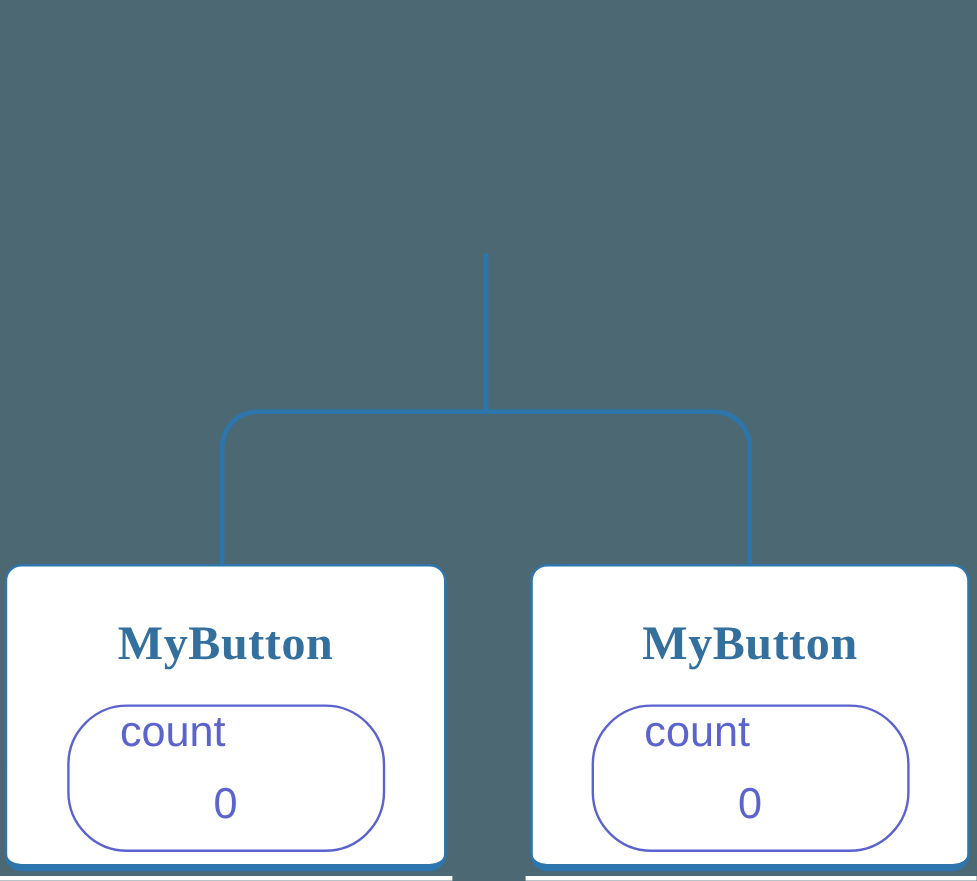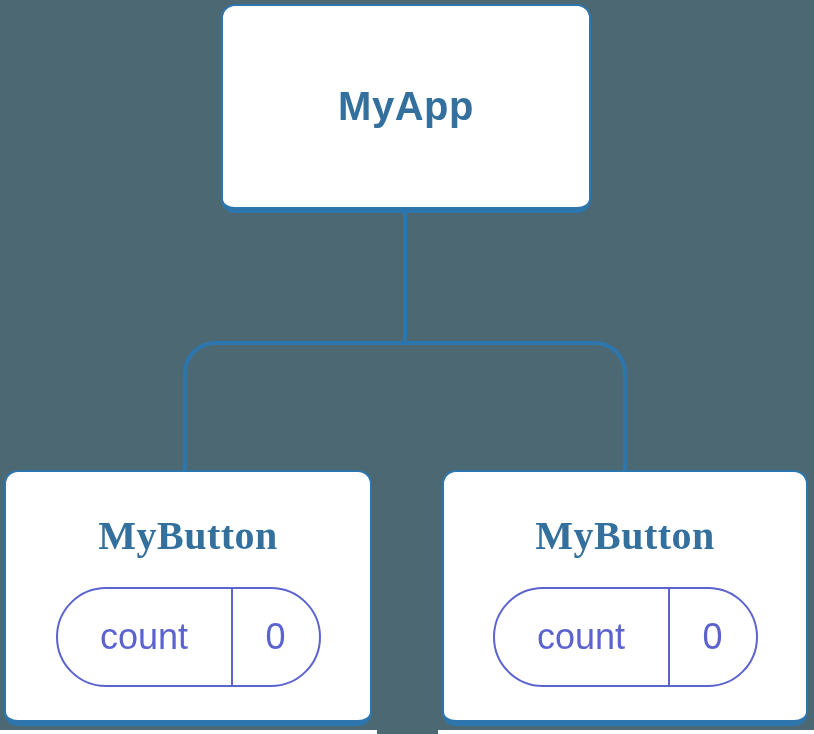--- a/index.html
+++ b/index.html
@@ -54,28 +54,29 @@
     border-top-right-radius: 32px;
   }
 
   .child-node { top: 470px; width: 368px; height: 256px; justify-content: flex-start; }
   .child-left  { left: 4px; }
   .child-right { left: 442px; width: 366px; }
   .child-node .node-title { margin-top: 40px; font-family: Liberation Serif, serif; }
 
   .state-pill {
     margin-top: 28px;
-    width: 265px; height: 100px;
+    width: 265px; height: 123px;
     border: 2px solid var(--state);
     border-radius: 50px;
     display: flex;
     align-items: stretch;
     overflow: hidden;
     color: var(--state);
     font-size: 36px;
+    flex-direction: column;
   }
   .pill-key {
     width: 173px;
     display: flex; align-items: center; justify-content: center;
   }
   .pill-divider { width: 2px; background: var(--state); }
   .pill-value {
     flex: 1;
     display: flex; align-items: center; justify-content: center;
   }
@@ -89,23 +90,20 @@
   .page-strip-right { left: 438px; width: 376px; }
 </style>
 </head>
 <body>
 
 <div class="canvas">
 
   <div class="stem"></div>
   <div class="bracket"></div>
 
-  <div class="node root-node">
-    <div class="node-title">MyApp</div>
-  </div>
 
   <div class="node child-node child-left">
     <div class="node-title">MyButton</div>
     <div class="state-pill">
       <div class="pill-key">count</div>
       <div class="pill-divider"></div>
       <div class="pill-value">0</div>
     </div>
   </div>
 

